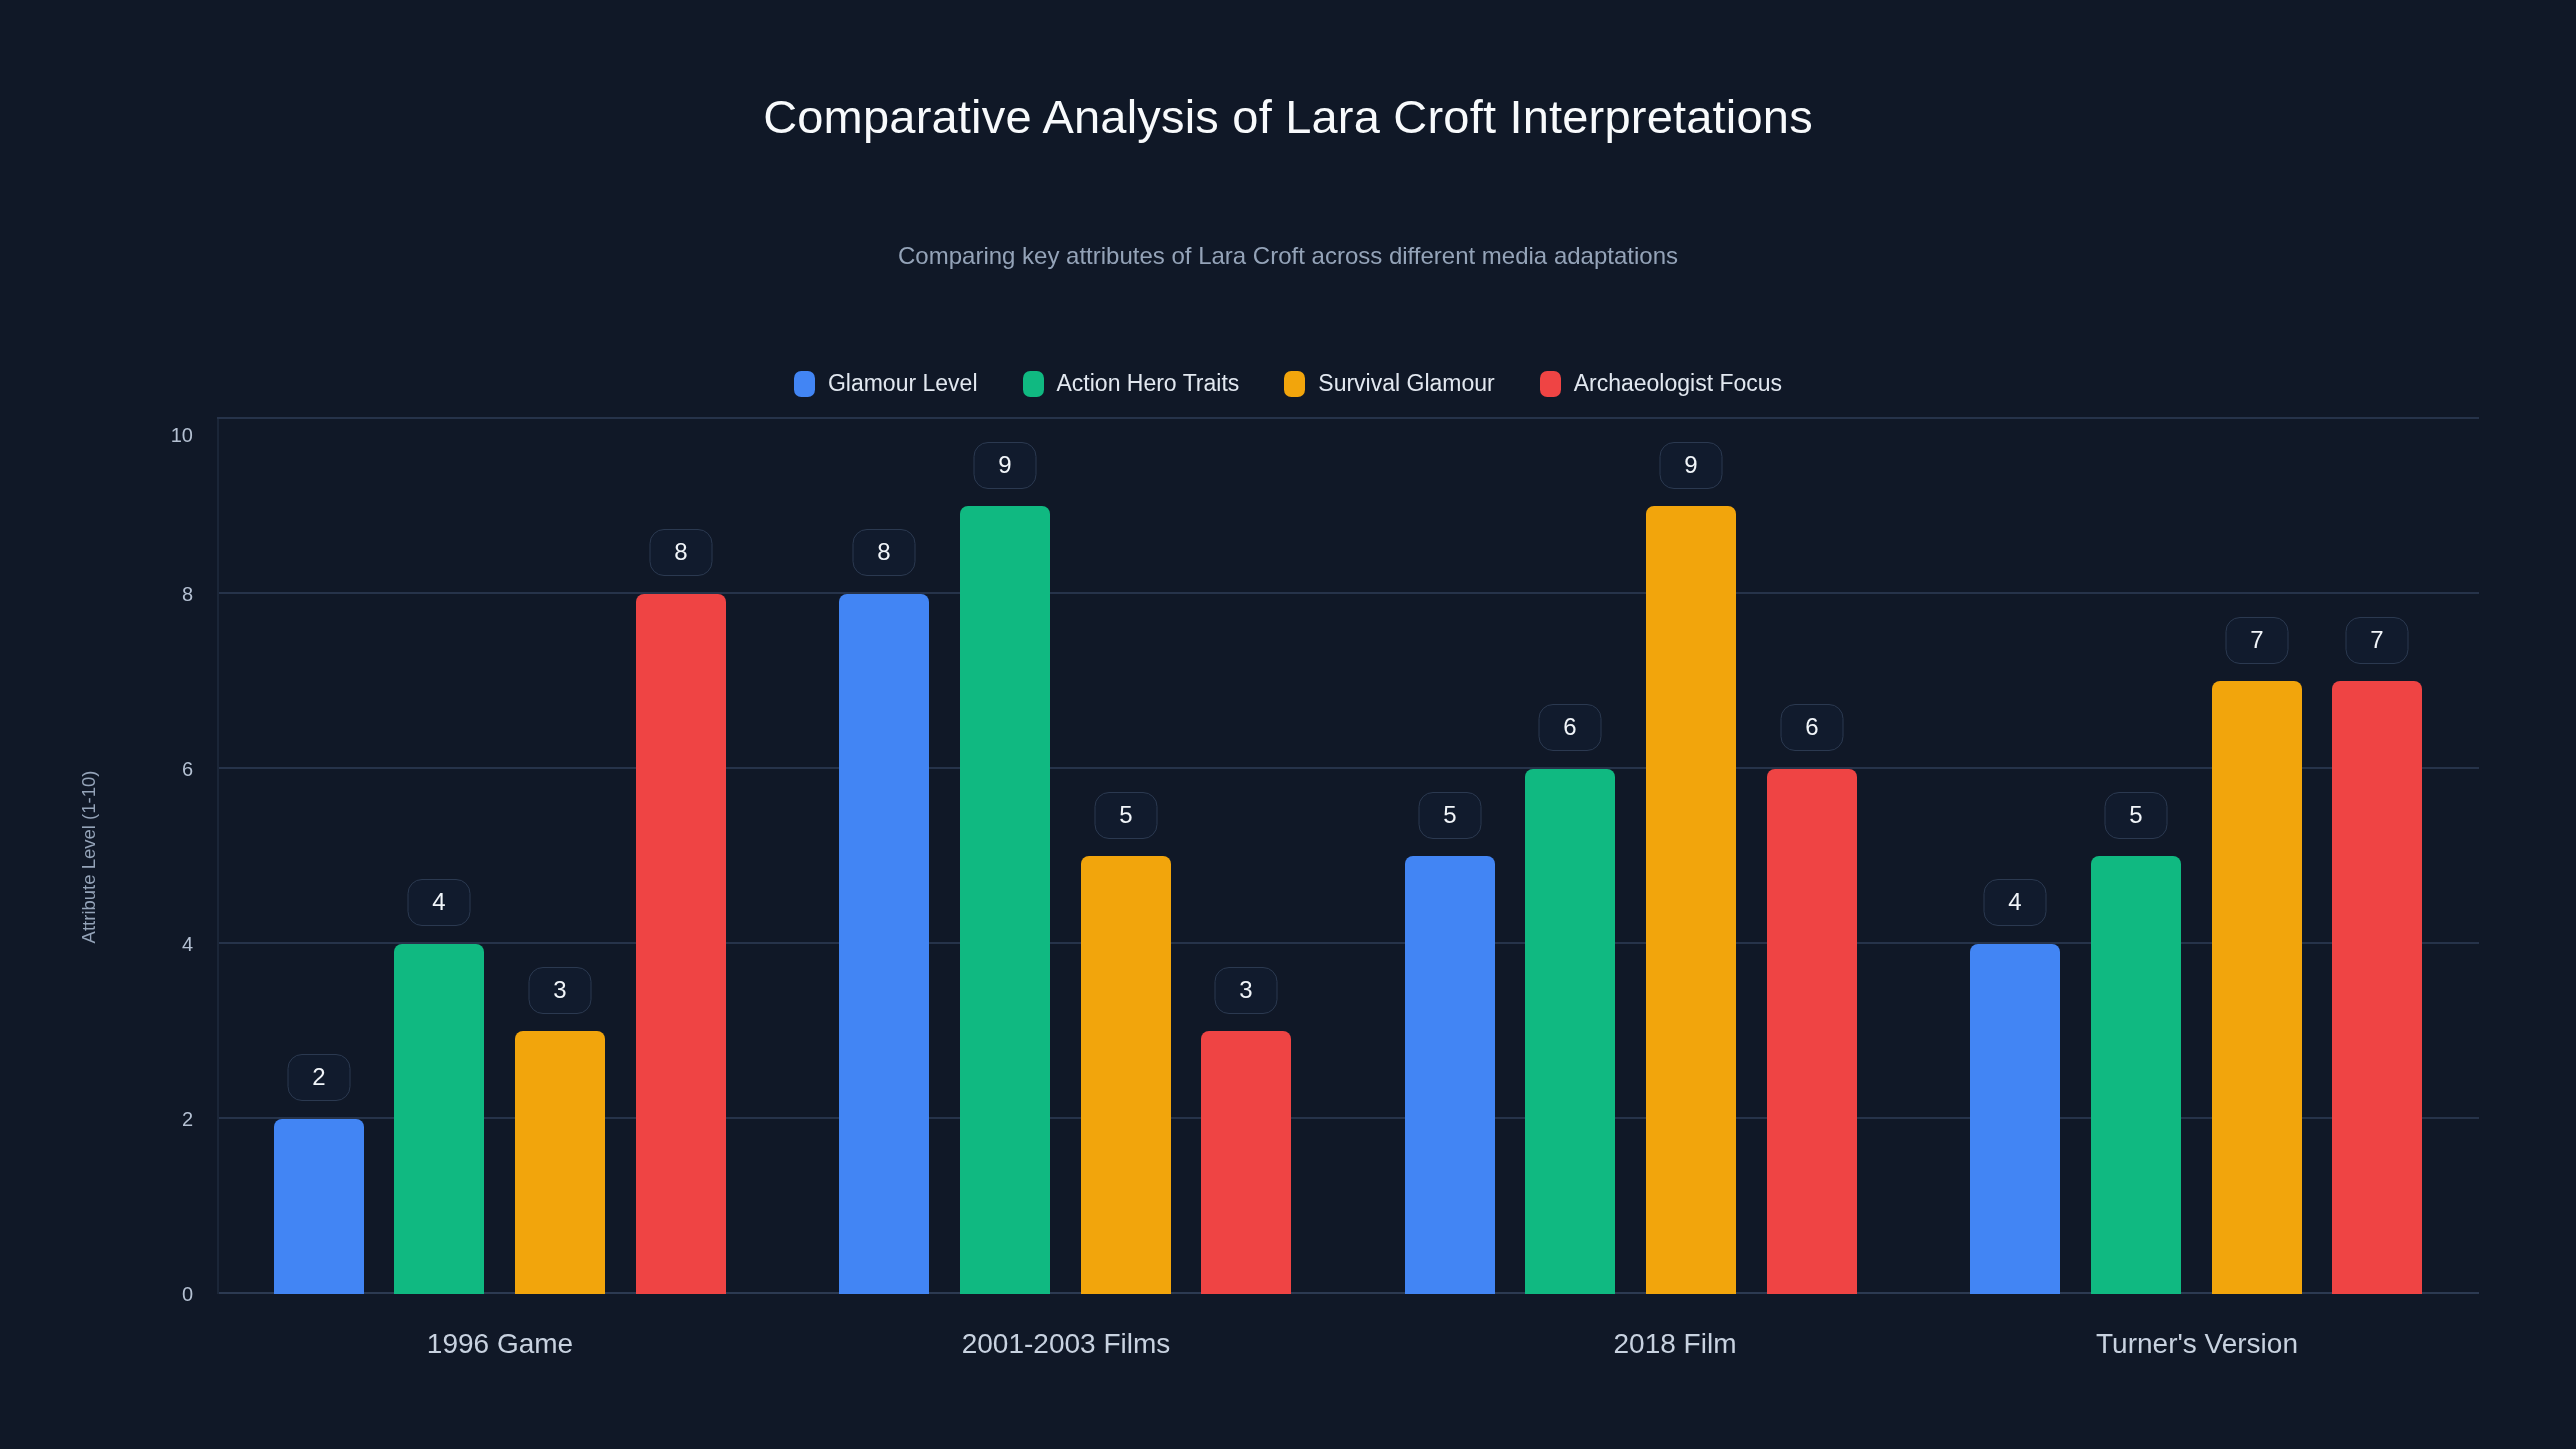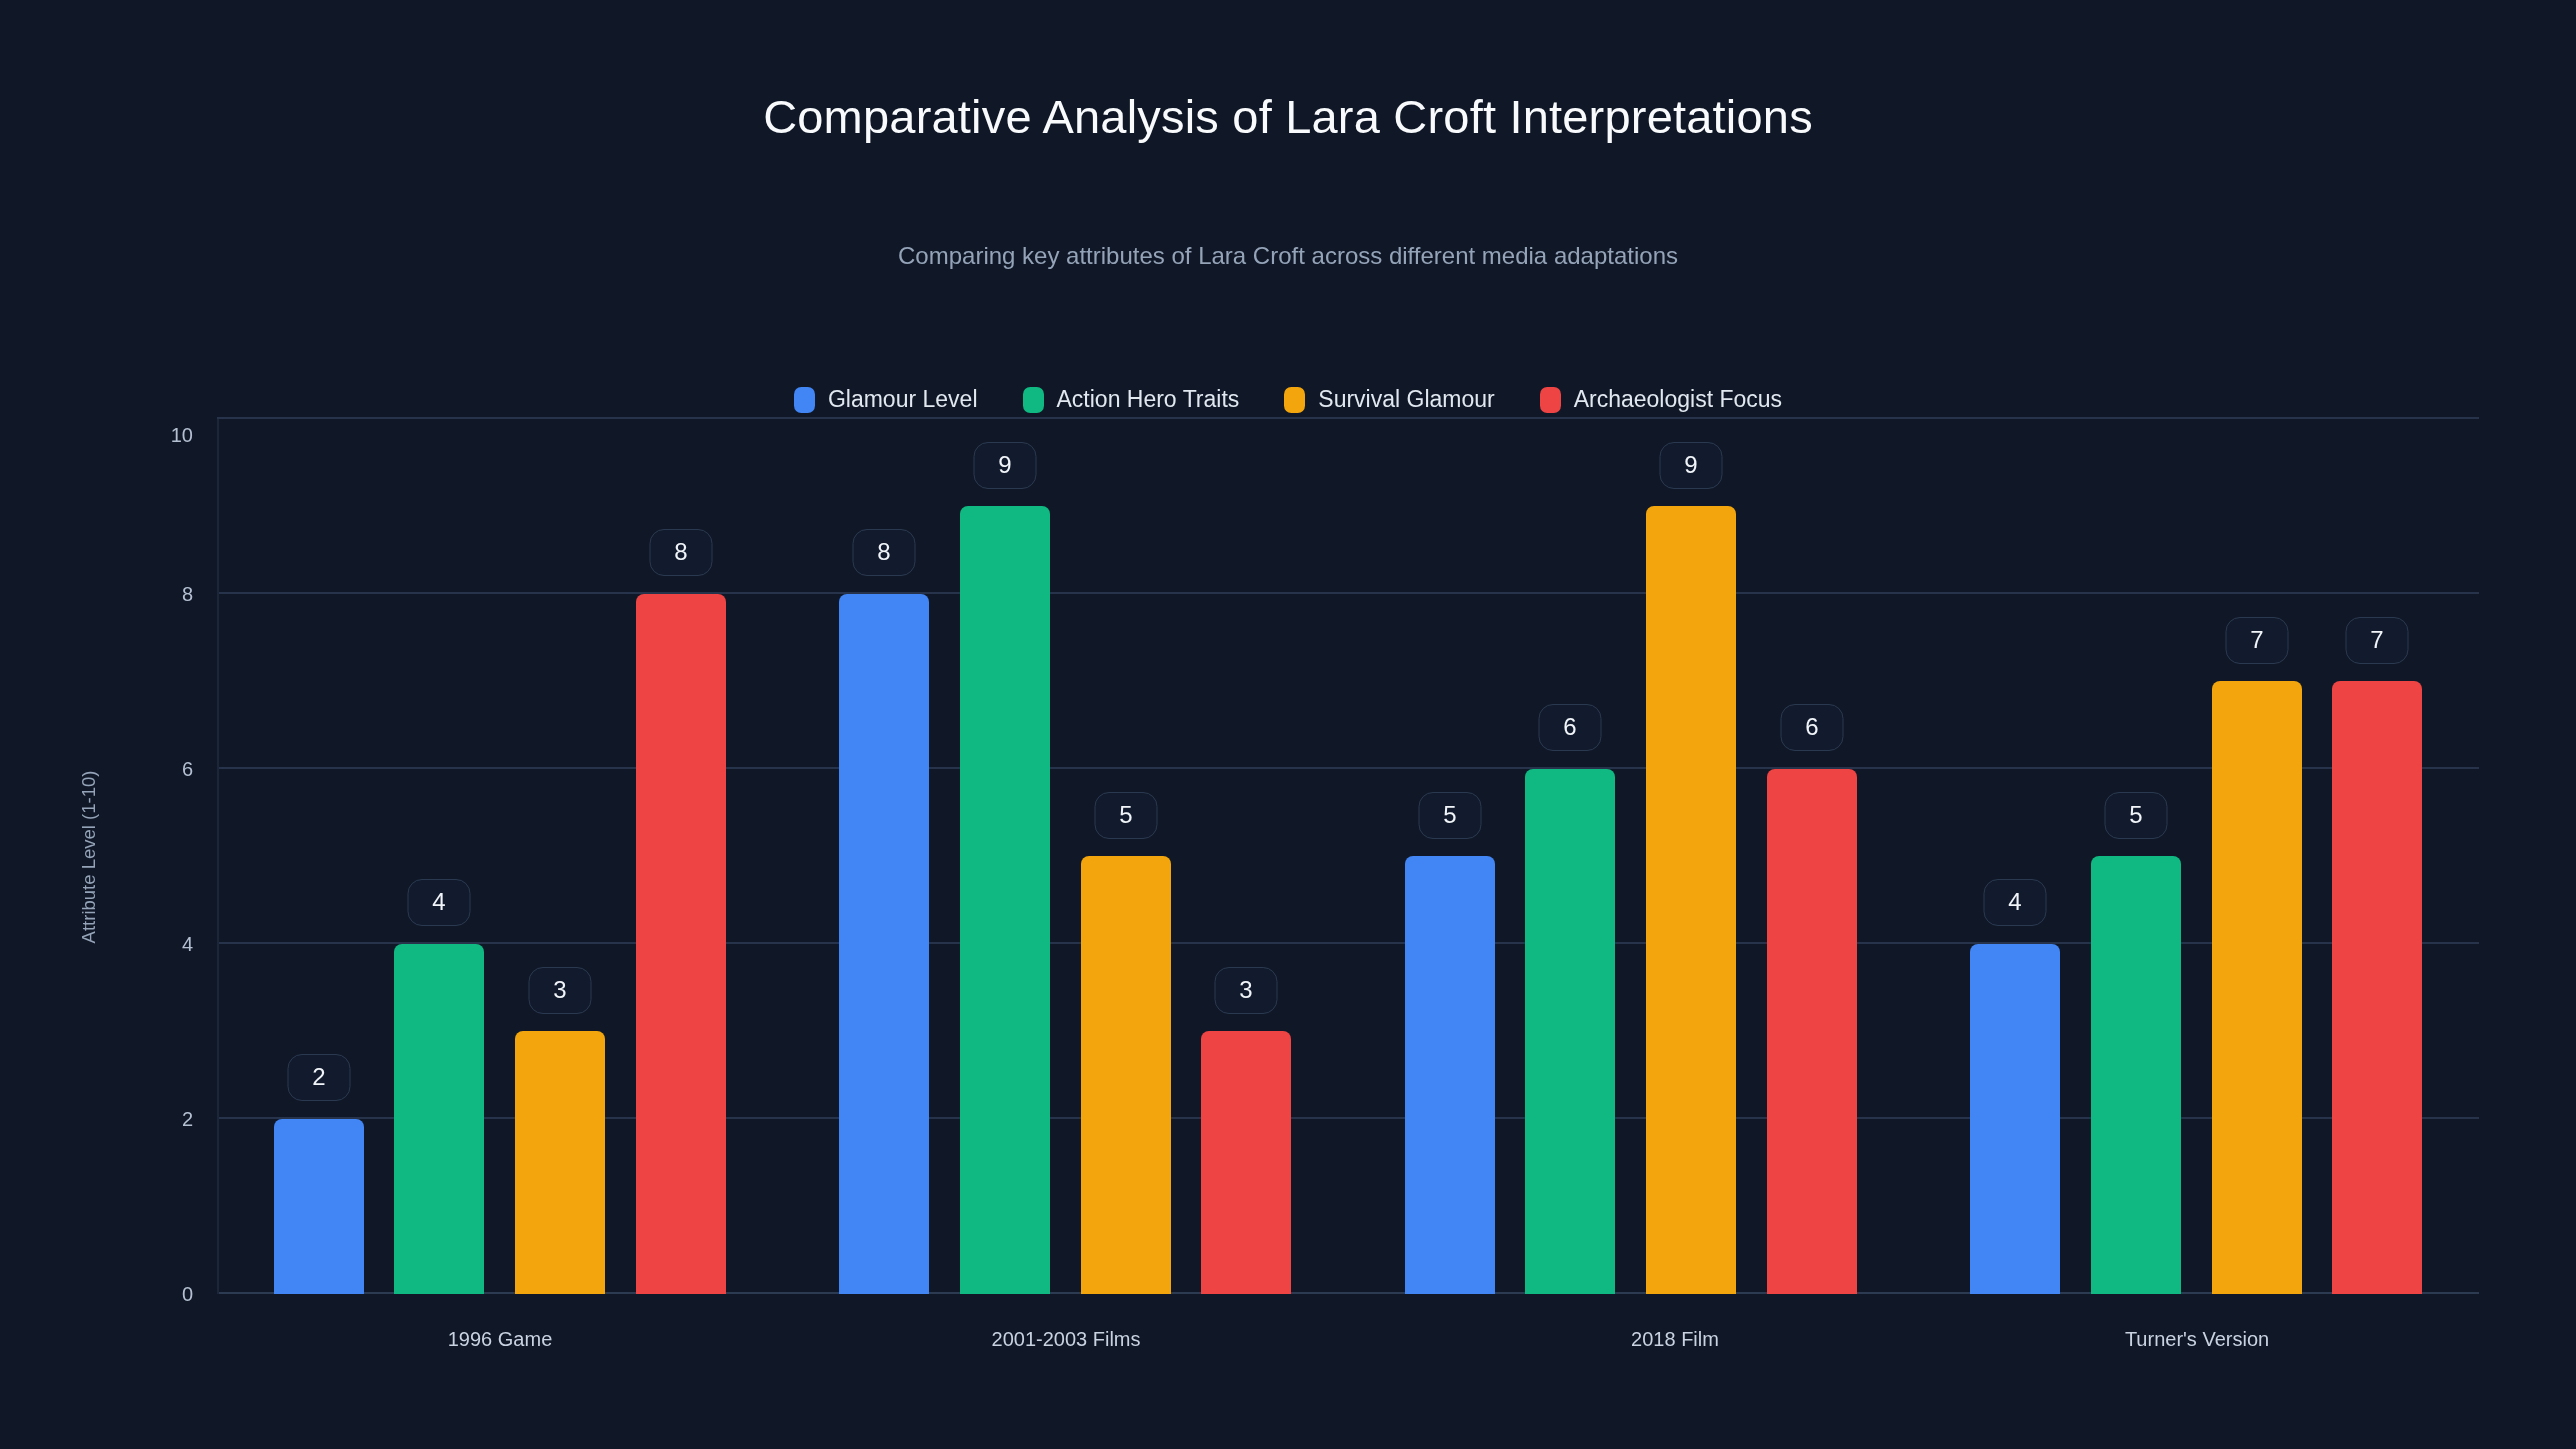--- a/index.html
+++ b/index.html
@@ -54,21 +54,20 @@
     width: 2576px;
     display: flex;
     justify-content: center;
     align-items: center;
     gap: 45px;
   }
   .legend-item {
     display: flex;
     align-items: center;
     gap: 13px;
-    margin-top: 16px;
   }
   .legend-swatch {
     width: 21px;
     height: 26px;
     border-radius: 7.2px;
     flex: none;
   }
   .legend-label {
     font-size: 23px;
     color: #E2E8F0;
@@ -150,21 +149,21 @@
     line-height: 1;
     text-align: center;
     white-space: nowrap;
   }
 
   
   .cat-label {
     position: absolute;
     top: 1328px;
     transform: translateX(-50%);
-    font-size: 20px;
+    font-size: 28px;
     color: #C8D2E0;
     white-space: nowrap;
   }
 </style>
 </head>
 <body>
 
 <div id="root">
 
   <div class="chart-title">Comparative Analysis of Lara Croft Interpretations</div>

